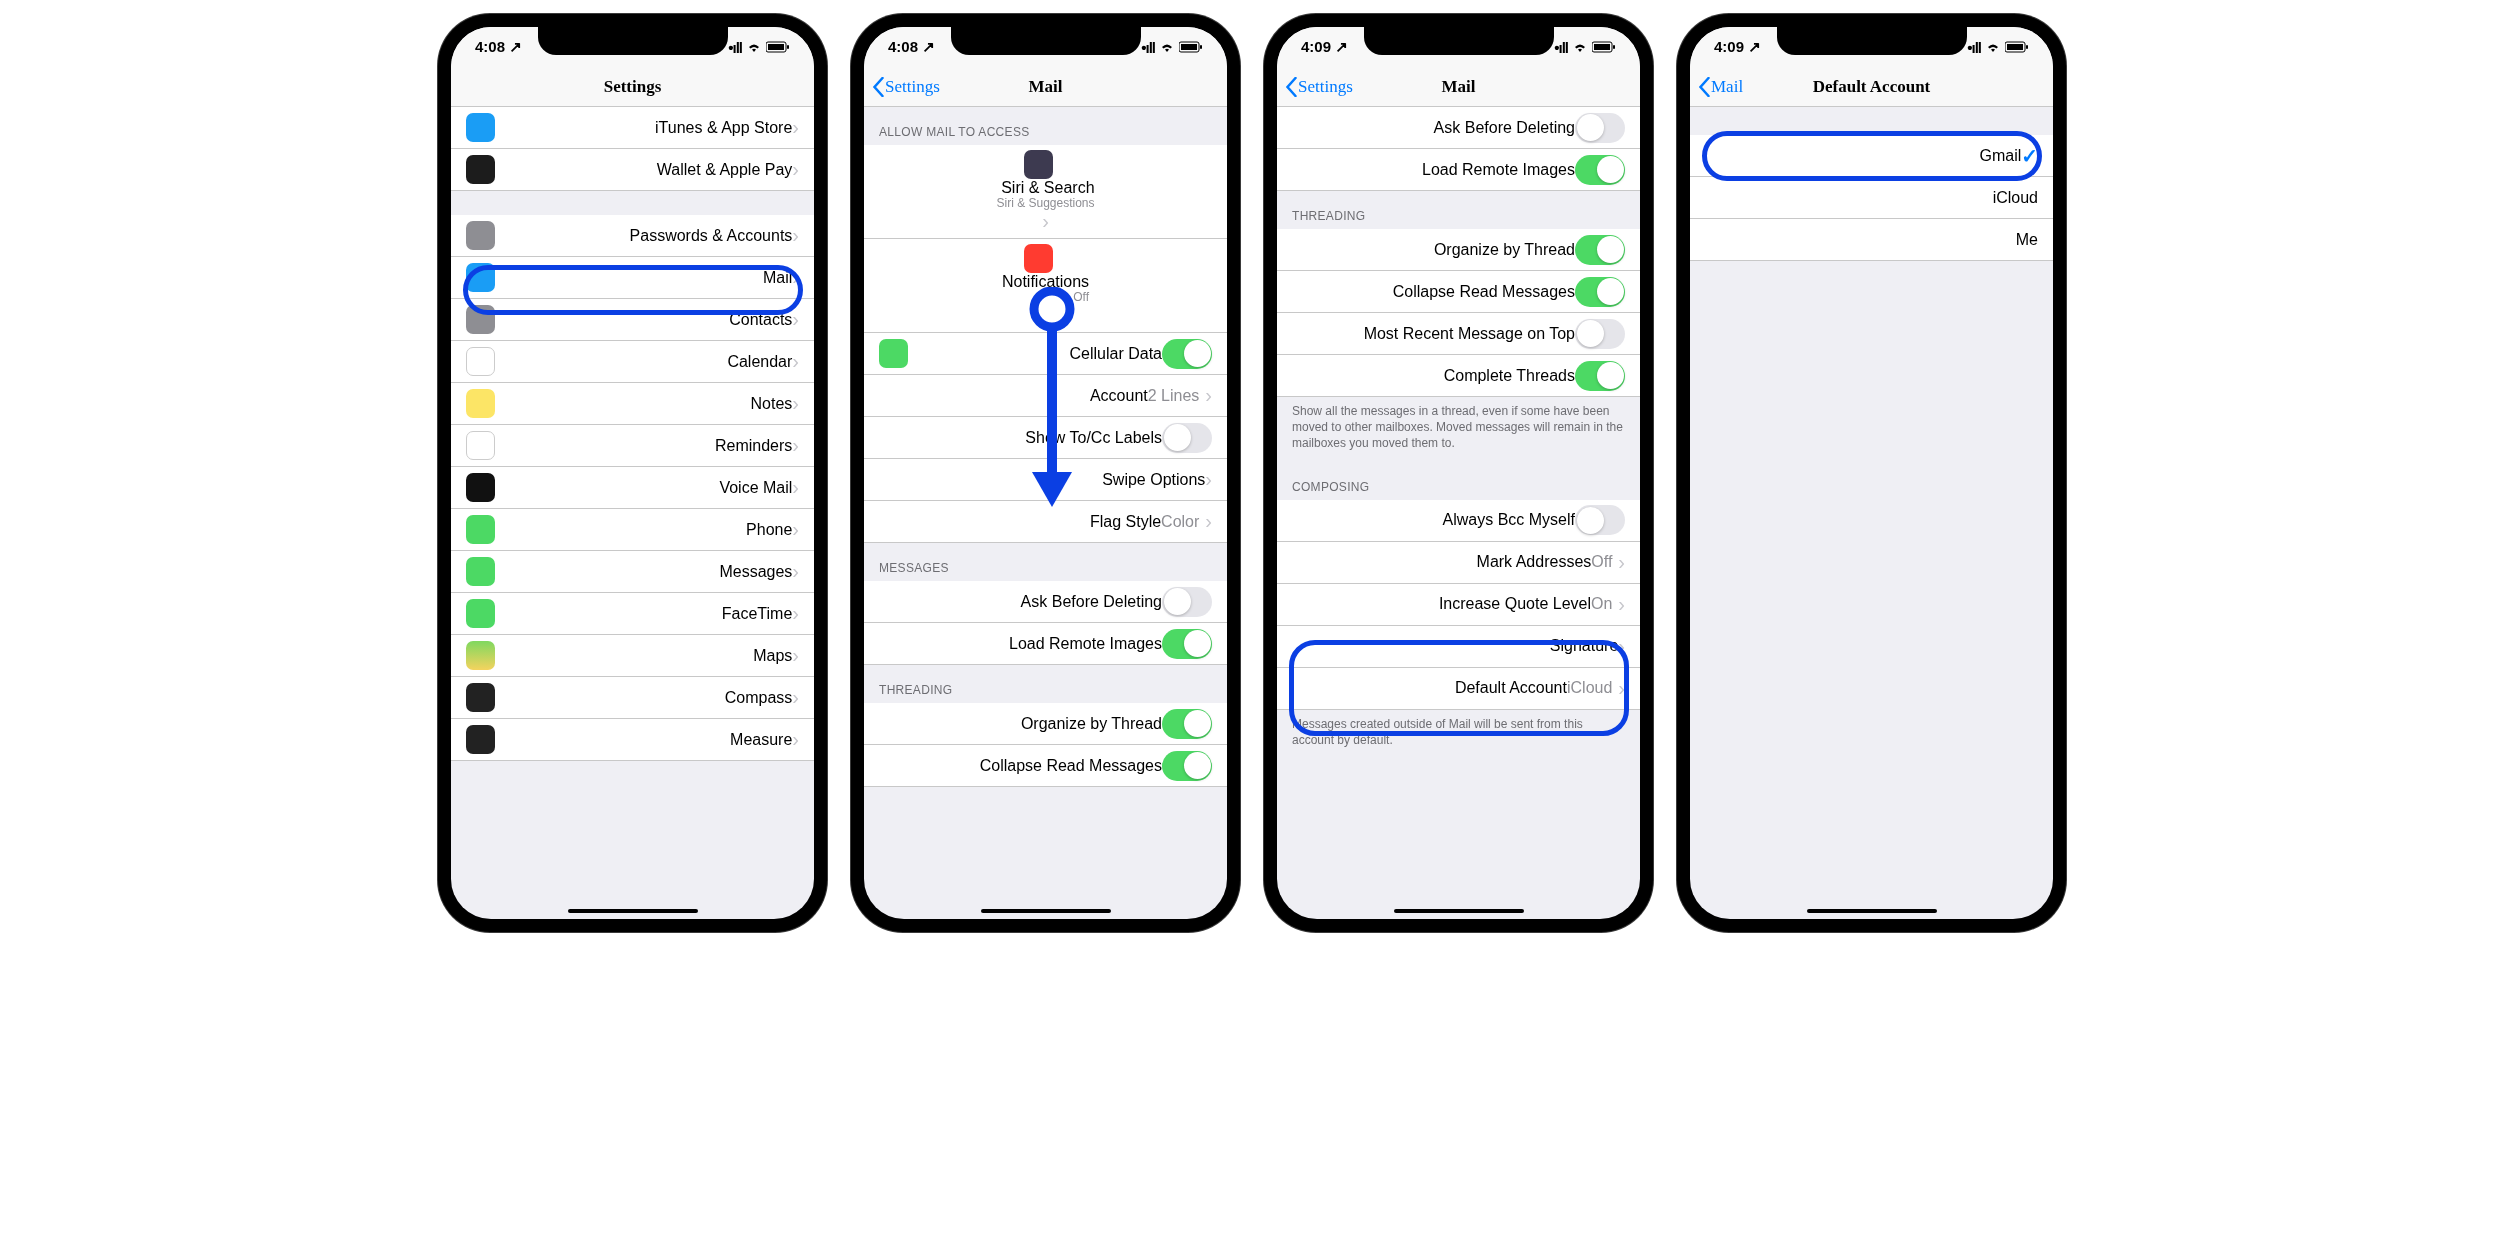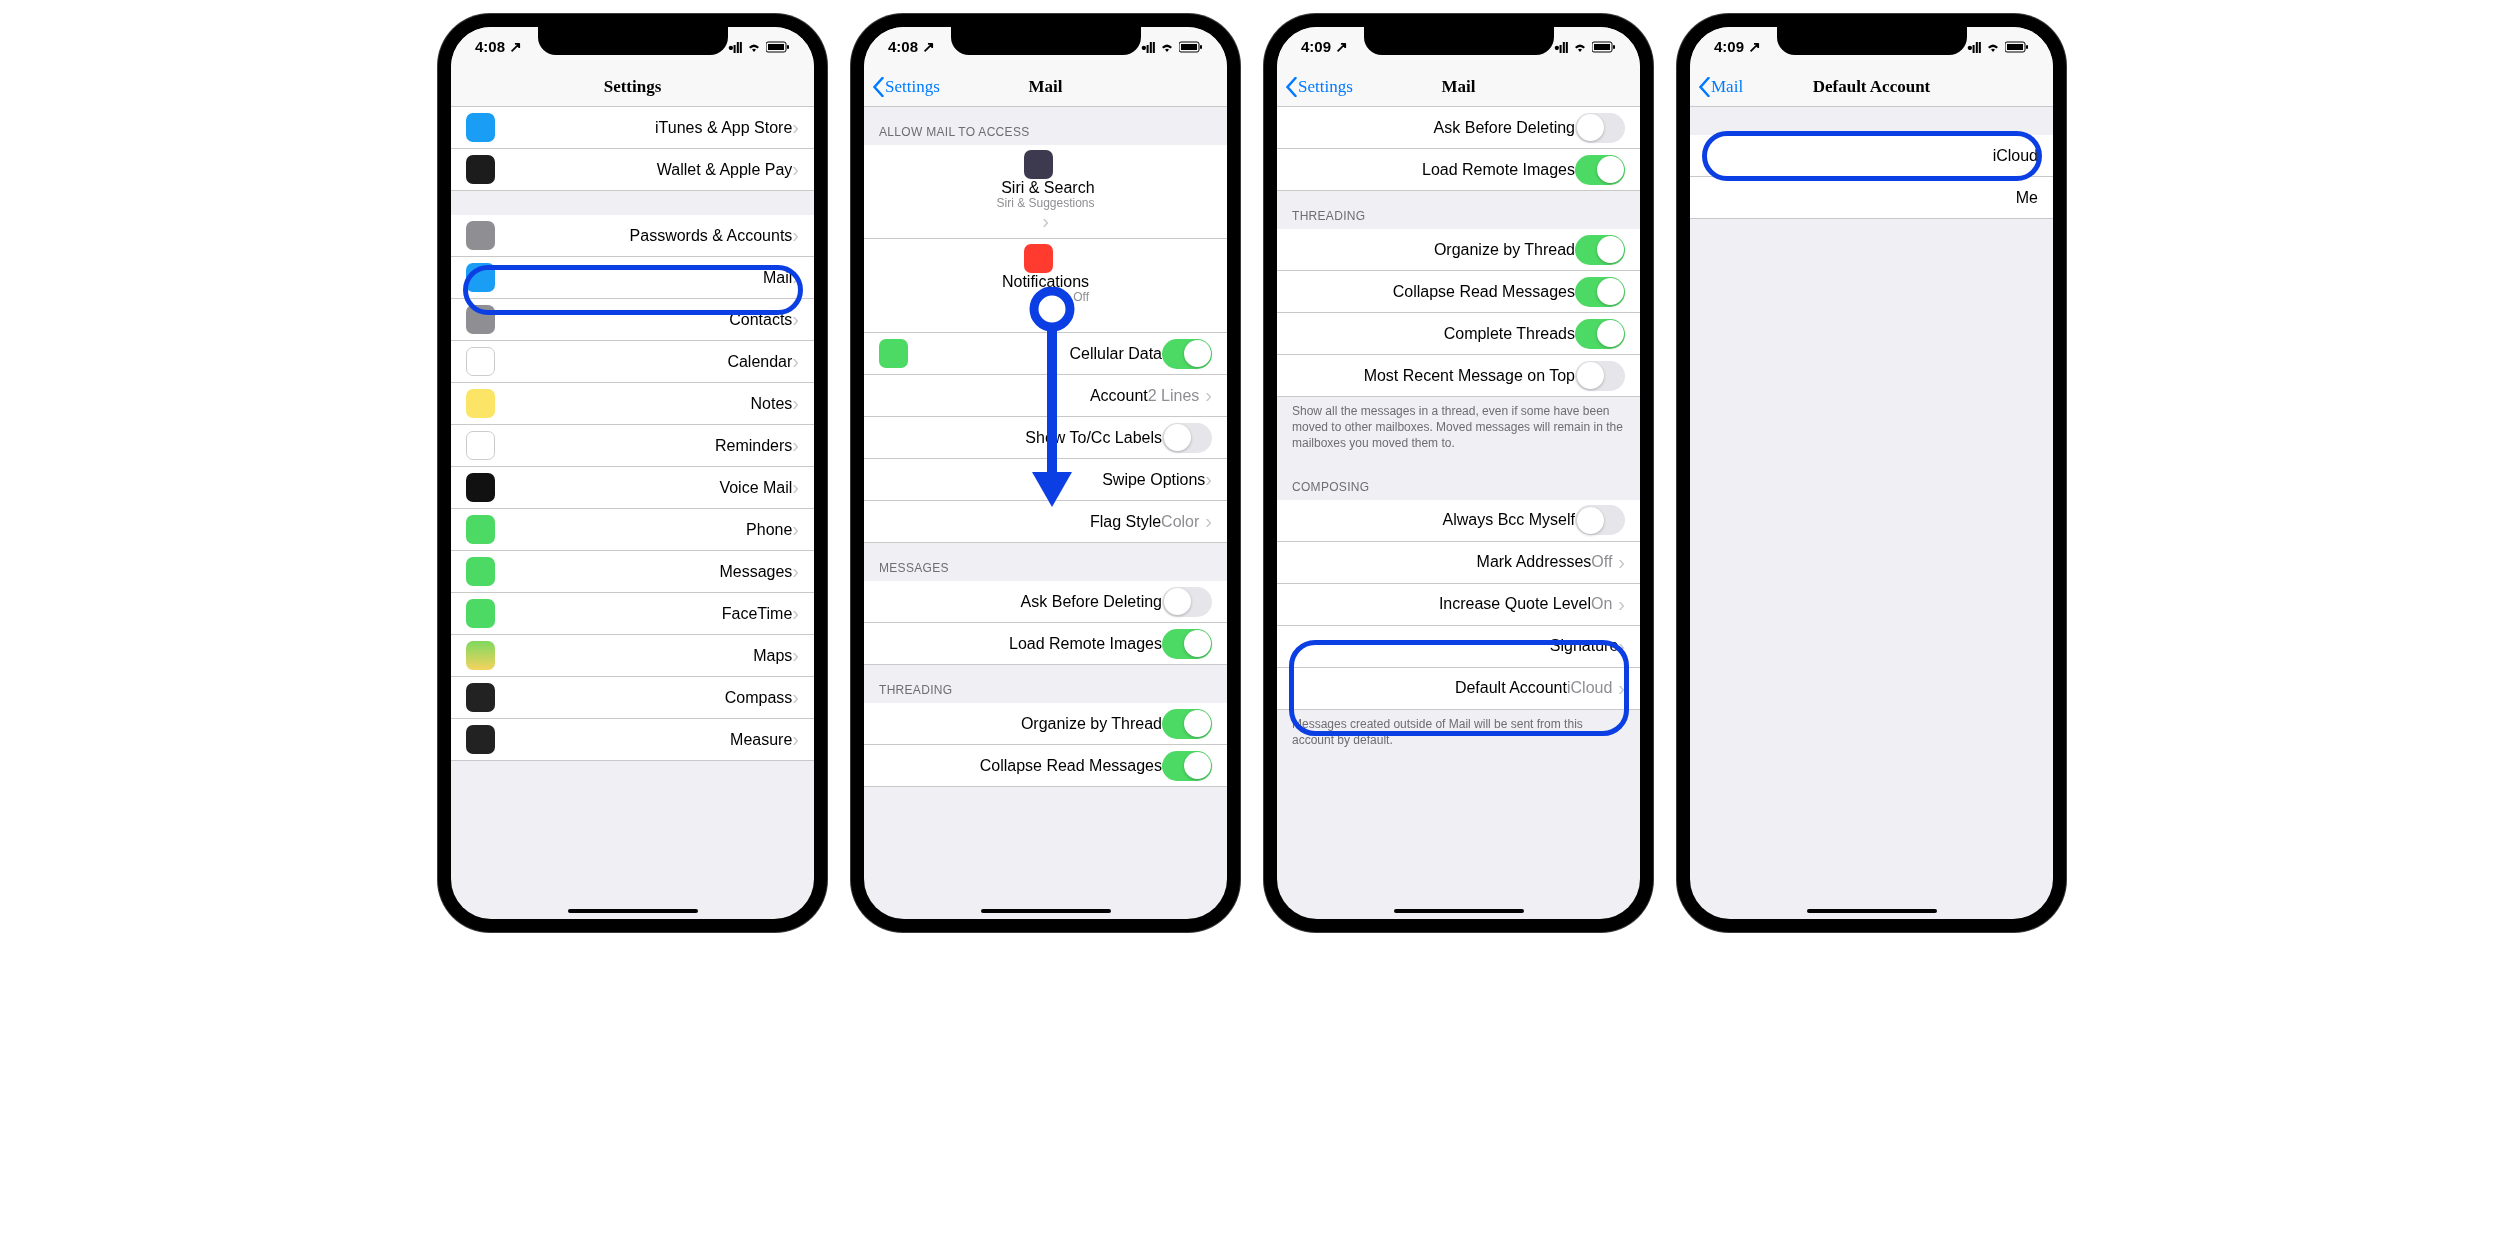--- a/index.html
+++ b/index.html
@@ -365,26 +365,26 @@
     <div class="table">
       <div class="row">
         <div class="label">Organize by Thread</div>
         <div class="switch on"></div>
       </div>
       <div class="row">
         <div class="label">Collapse Read Messages</div>
         <div class="switch on"></div>
       </div>
       <div class="row">
-        <div class="label">Complete Threads</div>
-        <div class="switch on"></div>
-      </div>
-      <div class="row">
         <div class="label">Most Recent Message on Top</div>
         <div class="switch"></div>
+      </div>
+      <div class="row">
+        <div class="label">Complete Threads</div>
+        <div class="switch on"></div>
       </div>
     </div>
     <div class="section-footer">Show all the messages in a thread, even if some have been moved to other mailboxes. Moved messages will remain in the mailboxes you moved them to.</div>
     <div class="section-header">Composing</div>
     <div class="table">
       <div class="row">
         <div class="label">Always Bcc Myself</div>
         <div class="switch"></div>
       </div>
       <div class="row">
@@ -437,20 +437,24 @@
             <path d="M10 1 L2 10 L10 19" stroke="#007aff" stroke-width="2.5" fill="none" stroke-linecap="round"></path>
           </svg>
       <span>Mail</span>
     </div>
     <span>Default Account</span>
   </div>
   <div class="content">
     <div style="height:28px"></div>
     <div class="table" id="s4-accounts">
           <div class="row">
+            <div class="label">Gmail</div>
+            <span class="check">✓</span>
+          </div>
+          <div class="row">
             <div class="label">iCloud</div>
           </div>
           <div class="row">
             <div class="label">Me</div>
           </div>
         </div>
   </div>
   <div class="highlight" style="top:104px;left:12px;width:340px;height:50px;"></div>
   <div class="home-ind"></div>
  </div>

